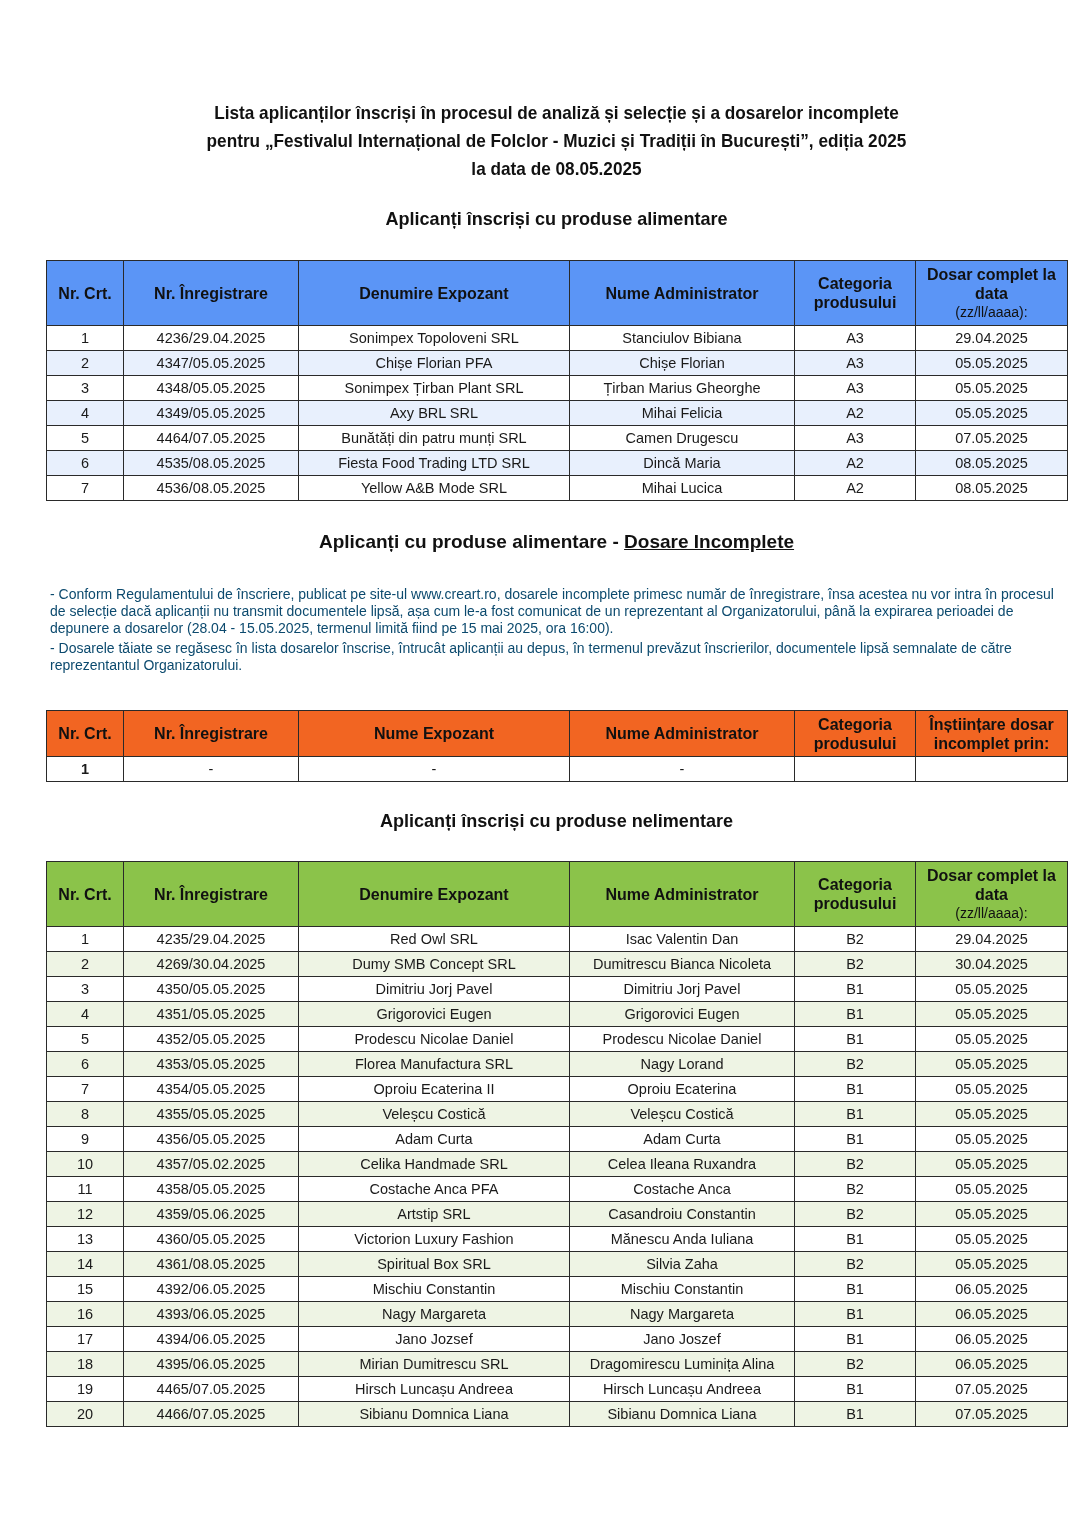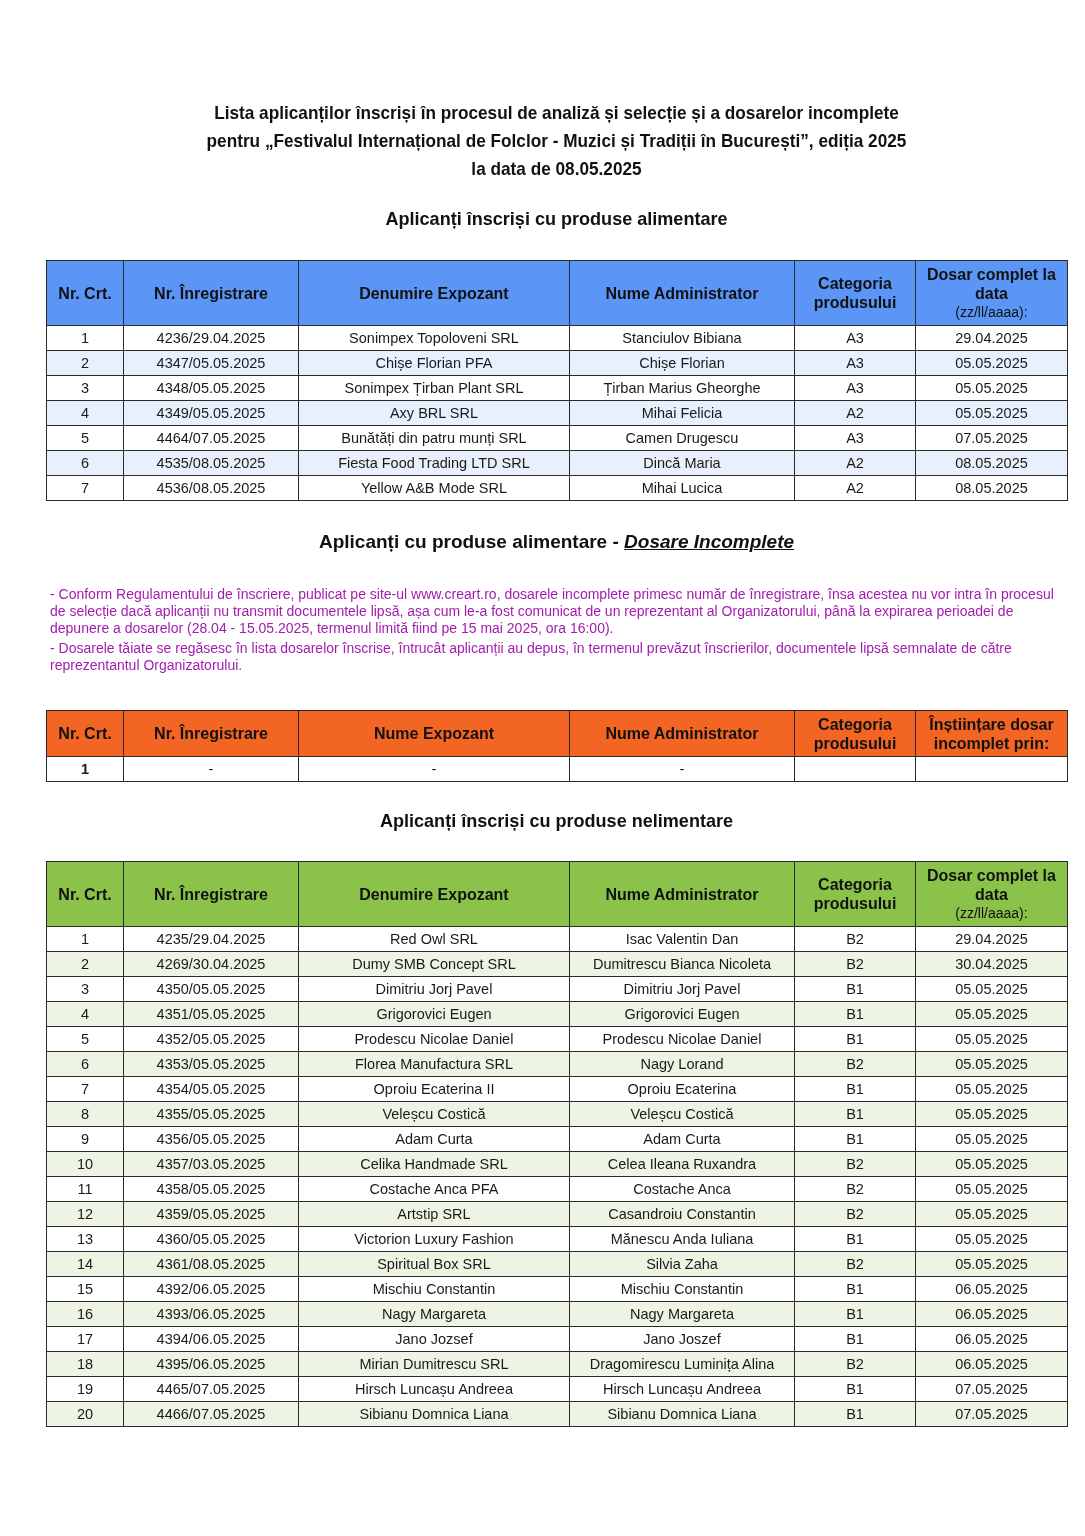--- a/index.html
+++ b/index.html
@@ -3,22 +3,22 @@
   <meta charset="utf-8">
   <style>
     html, body { margin: 0; padding: 0; background: #ffffff; }
     body { width: 1085px; height: 1536px; position: relative; font-family: "Liberation Sans", sans-serif; color: #111; }
     .page { position: absolute; left: 14px; top: 0; width: 1085px; height: 1376px; }
     .doc-title { position: absolute; left: 0; top: 99px; width: 1085px; text-align: center; font-weight: bold; font-size: 18.5px; line-height: 28px; transform: scaleX(0.93); transform-origin: center; }
     .section-title { position: absolute; left: 0; width: 1085px; text-align: center; font-weight: bold; font-size: 19px; }
     .section-title.s1 { top: 208px; transform: scaleX(0.95); }
     .section-title.s2 { top: 531px; }
     .section-title.s3 { top: 810px; transform: scaleX(0.95); }
-    .underline { text-decoration: underline; font-style: italic; }
-    .notes { position: absolute; left: 36px; top: 586px; width: 1015px; font-size: 14px; line-height: 17px; color: #a21caf; }
+    .underline { text-decoration: underline; }
+    .notes { position: absolute; left: 36px; top: 586px; width: 1015px; font-size: 14px; line-height: 17px; color: #0c4a6e; }
     .notes p { margin: 0 0 3px 0; }
     table { position: absolute; left: 32px; width: 1021px; border-collapse: collapse; table-layout: fixed; }
     th, td { border: 1.5px solid #2a2a2a; text-align: center; padding: 0; }
     th { font-weight: bold; font-size: 16px; line-height: 19px; color: #111; }
     td { font-size: 14.5px; height: 24px; line-height: 24px; color: #1a1a1a; }
     col.c1 { width: 77px; } col.c2 { width: 175px; } col.c3 { width: 271px; }
     col.c4 { width: 225px; } col.c5 { width: 121px; } col.c6 { width: 152px; }
     .t-blue { top: 260px; }
     .t-blue th { background: #5b95f6; height: 64px; }
     .t-blue tr.alt td { background: #e8f0fd; }
@@ -251,37 +251,37 @@
         <tr>
           <td>9</td>
           <td>4356/05.05.2025</td>
           <td>Adam Curta</td>
           <td>Adam Curta</td>
           <td>B1</td>
           <td>05.05.2025</td>
         </tr>
         <tr class="alt">
           <td>10</td>
-          <td>4357/03.05.2025</td>
+          <td>4357/05.02.2025</td>
           <td>Celika Handmade SRL</td>
           <td>Celea Ileana Ruxandra</td>
           <td>B2</td>
           <td>05.05.2025</td>
         </tr>
         <tr>
           <td>11</td>
           <td>4358/05.05.2025</td>
           <td>Costache Anca PFA</td>
           <td>Costache Anca</td>
           <td>B2</td>
           <td>05.05.2025</td>
         </tr>
         <tr class="alt">
           <td>12</td>
-          <td>4359/05.05.2025</td>
+          <td>4359/05.06.2025</td>
           <td>Artstip SRL</td>
           <td>Casandroiu Constantin</td>
           <td>B2</td>
           <td>05.05.2025</td>
         </tr>
         <tr>
           <td>13</td>
           <td>4360/05.05.2025</td>
           <td>Victorion Luxury Fashion</td>
           <td>Mănescu Anda Iuliana</td>

